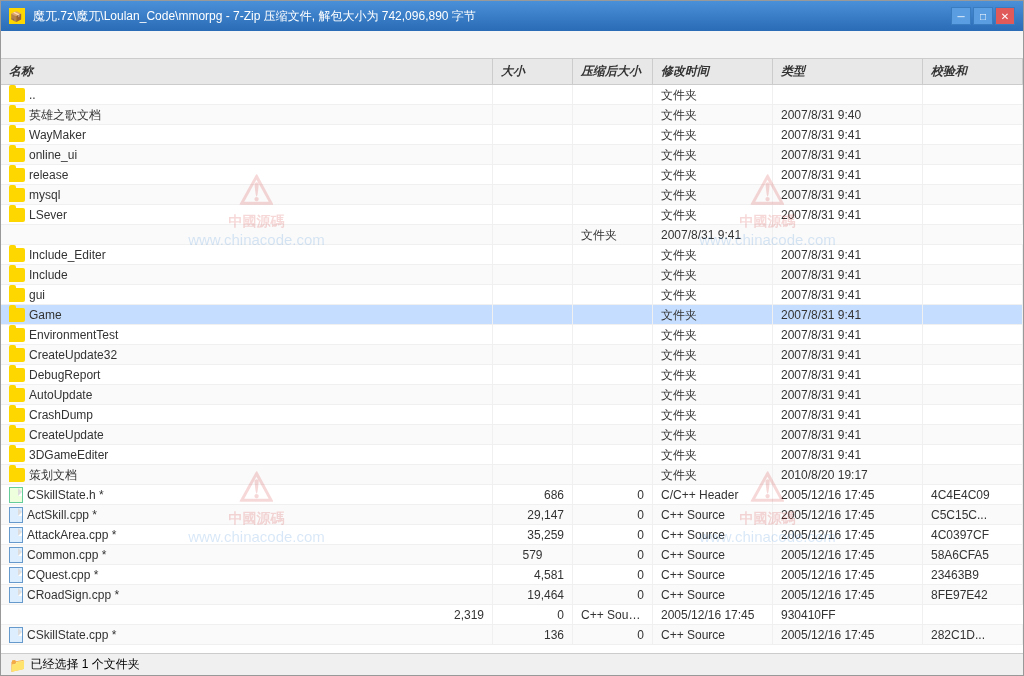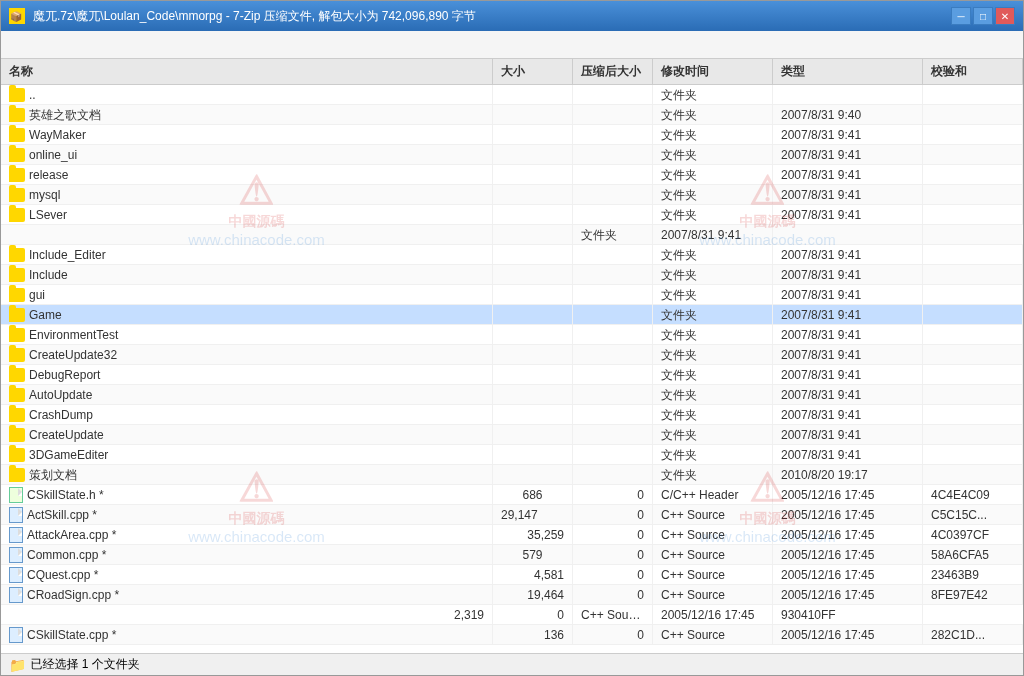--- a/index.html
+++ b/index.html
@@ -84,20 +84,21 @@
       flex-shrink: 0;
     }
     .th {
       padding: 4px 8px;
       border-right: 1px solid #ccc;
       font-weight: bold;
       font-size: 12px;
       color: #333;
       white-space: nowrap;
       overflow: hidden;
+      font-style: italic;
     }
     .file-list {
       flex: 1;
       overflow-y: auto;
       position: relative;
     }
     .file-row {
       display: grid;
       grid-template-columns: 1fr 80px 80px 120px 150px 100px;
       border-bottom: 1px solid #f0f0f0;
@@ -464,32 +465,32 @@
           <div class="file-cell" style="text-align: right;"></div>
           <div class="file-cell">文件夹</div>
           <div class="file-cell">2010/8/20 19:17</div>
           <div class="file-cell"></div>
         </div>
         <div class="file-row">
           <div class="file-cell name-cell">
             <span class="file-icon h-icon"></span>
             <span>CSkillState.h *</span>
           </div>
-          <div class="file-cell" style="text-align: center;">686</div>
+          <div class="file-cell" style="text-align: right;">686</div>
           <div class="file-cell" style="text-align: right;">0</div>
           <div class="file-cell">C/C++ Header</div>
           <div class="file-cell">2005/12/16 17:45</div>
           <div class="file-cell">4C4E4C09</div>
         </div>
         <div class="file-row alt">
           <div class="file-cell name-cell">
             <span class="file-icon cpp-icon"></span>
             <span>ActSkill.cpp *</span>
           </div>
-          <div class="file-cell" style="text-align: left;">29,147</div>
+          <div class="file-cell" style="text-align: right;">29,147</div>
           <div class="file-cell" style="text-align: right;">0</div>
           <div class="file-cell">C++ Source</div>
           <div class="file-cell">2005/12/16 17:45</div>
           <div class="file-cell">C5C15C...</div>
         </div>
         <div class="file-row">
           <div class="file-cell name-cell">
             <span class="file-icon cpp-icon"></span>
             <span>AttackArea.cpp *</span>
           </div>

